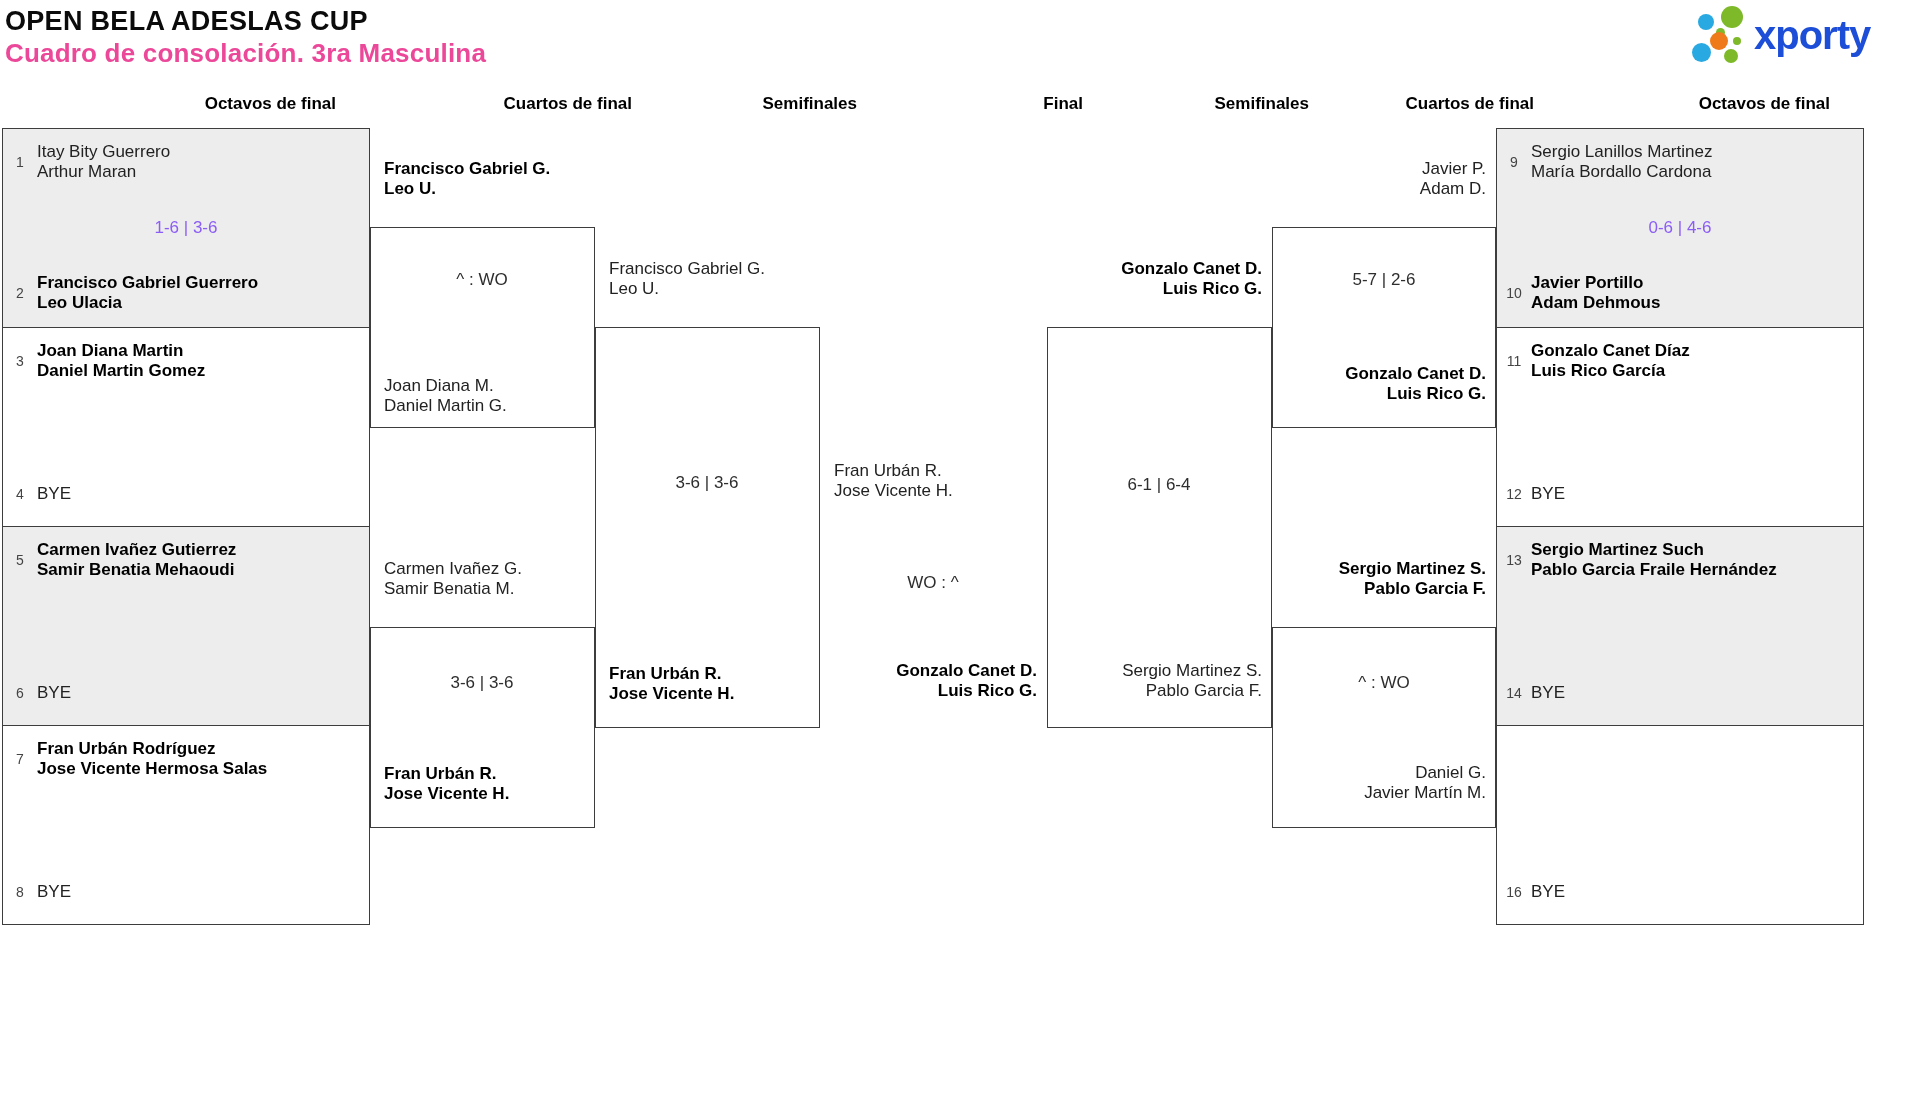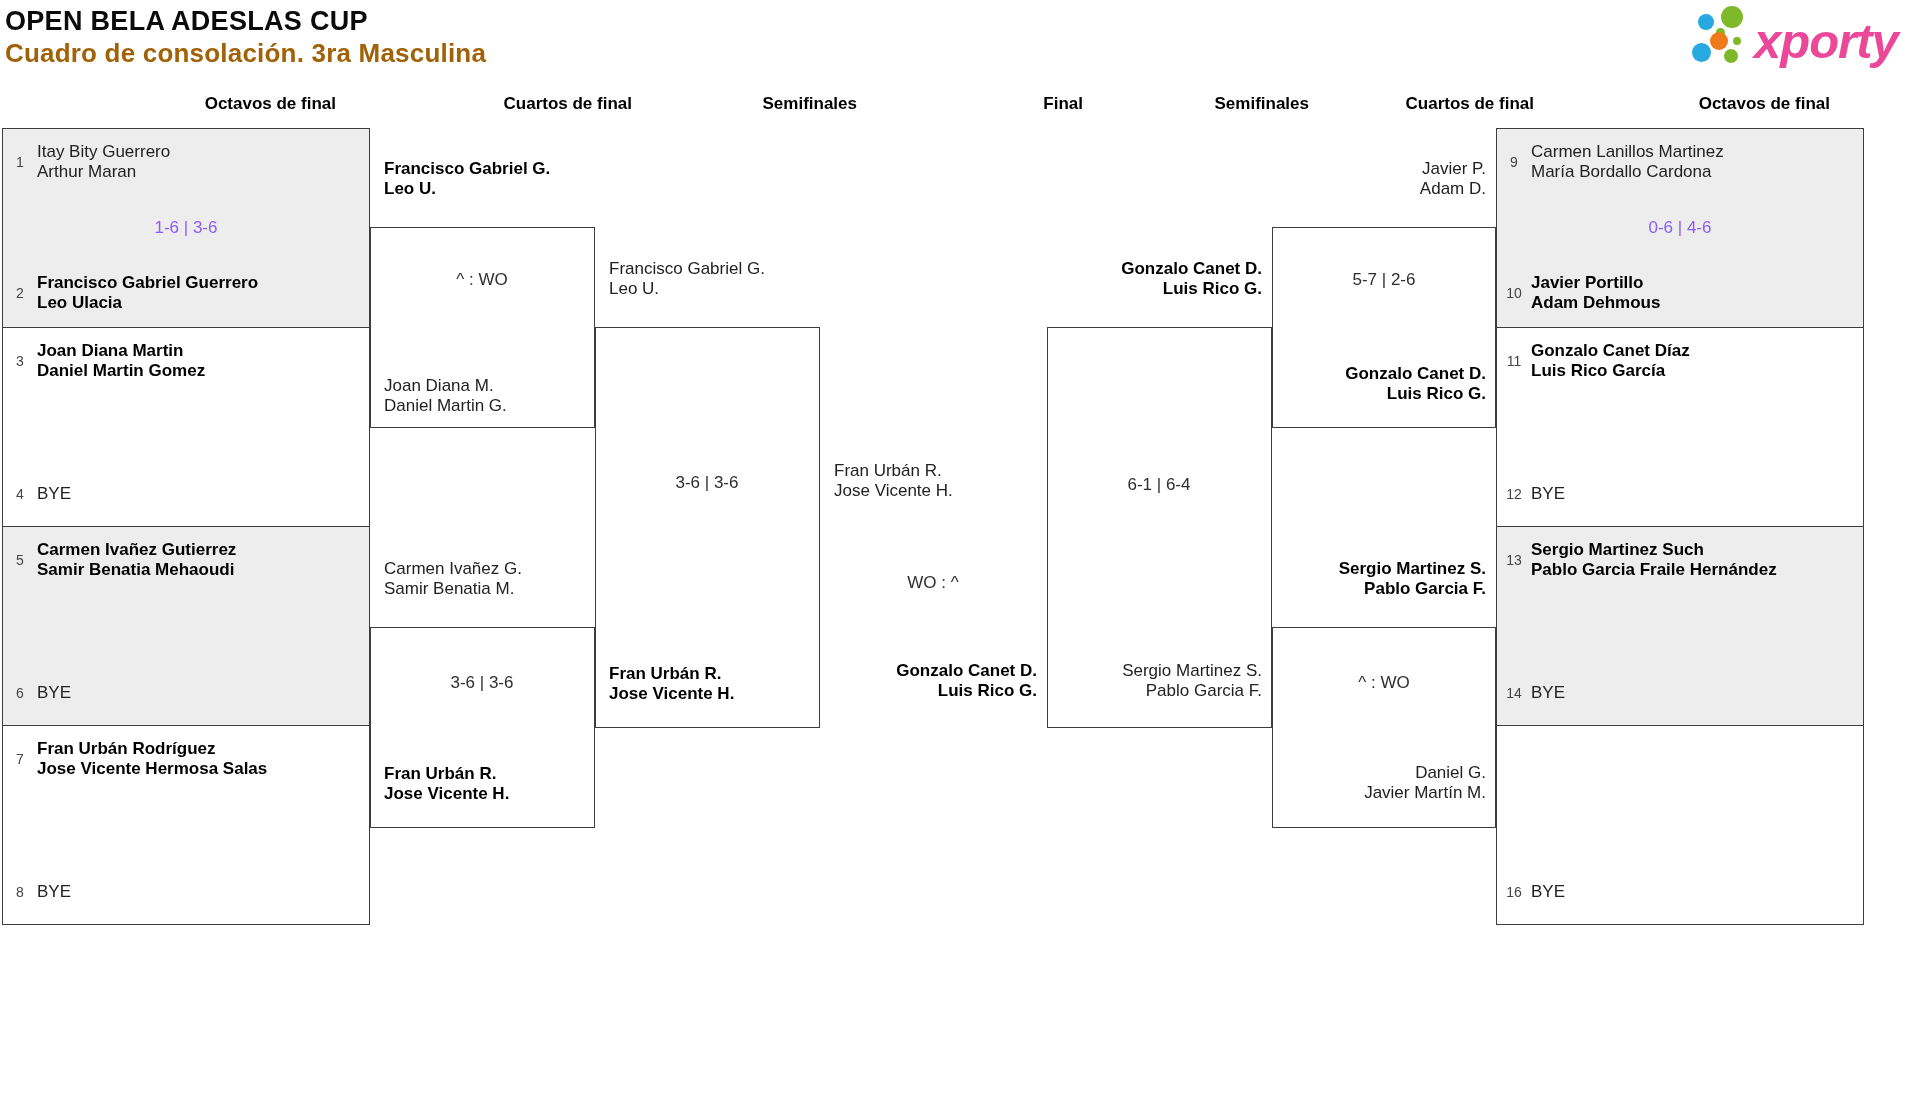--- a/index.html
+++ b/index.html
@@ -1,42 +1,42 @@
 <!DOCTYPE html>
 <html><head>
 <meta charset="utf-8">
 <style>
   html,body{margin:0;padding:0;background:#fff;}
   #page{position:relative;width:1920px;height:1100px;background:#fff;overflow:hidden;
         font-family:"Liberation Sans","DejaVu Sans",sans-serif;color:#222;}
   .abs{position:absolute;text-align:right;}
   .title{font-size:27px;font-weight:700;color:#0b0b0b;letter-spacing:.3px;}
-  .subtitle{font-size:26px;font-weight:700;color:#a16207;letter-spacing:.2px;}
+  .subtitle{font-size:26px;font-weight:700;color:#ec4899;letter-spacing:.2px;}
   .round-header{font-size:17px;font-weight:700;color:#000;text-align:right;width:300px;}
   .box{position:absolute;border:1px solid #3d3d3d;box-sizing:border-box;}
   .grey{background:#ededed;}
   .white{background:#ffffff;}
   .entry{position:absolute;left:6px;right:10px;display:flex;align-items:center;}
   .etop{top:13px;}
   .ebot{bottom:14px;}
   .ebot.bye{bottom:22px;}
   .seed{width:22px;min-width:22px;text-align:center;font-size:14px;color:#444;}
   .names{font-size:17px;line-height:20px;color:#222;margin-left:6px;}
   .names div{white-space:nowrap;}
   .winner{font-weight:700;color:#000;}
   .oscore{position:absolute;left:0;right:0;top:89px;text-align:center;font-size:17px;color:#8b5cf6;}
   .score{position:absolute;width:170px;text-align:center;font-size:17px;color:#2e2e2e;}
   .plabel{position:absolute;font-size:17px;line-height:20px;}
   .plabel .names{margin-left:4px;}
   .ralign .names{text-align:right;}
   
   #logo{position:absolute;left:1688px;top:4px;width:228px;height:66px;}
   .dot{position:absolute;border-radius:50%;}
-  .wordmark{position:absolute;left:66px;top:9px;font-size:49px;font-weight:700;
-            letter-spacing:-1px;color:#ec4899;font-style:italic;}
+  .wordmark{position:absolute;left:66px;top:9px;font-size:40px;font-weight:700;
+            letter-spacing:-1px;color:#1d4ed8;}
 </style>
 </head>
 <body>
 
 <div id="page">
 
   <div class="abs title" style="left:5px;top:6px">OPEN BELA ADESLAS CUP</div>
   <div class="abs subtitle" style="left:5px;top:38px">Cuadro de consolación. 3ra Masculina</div>
 
   <div id="logo">
@@ -121,21 +121,21 @@
       <div class="names">
         <div>BYE</div>
       </div>
     </div>
   </div>
 
   <div class="box grey" style="left:1496px;top:128px;width:368px;height:200px">
     <div class="entry etop">
       <div class="seed">9</div>
       <div class="names">
-        <div>Carmen Lanillos Martinez</div>
+        <div>Sergio Lanillos Martinez</div>
         <div>María Bordallo Cardona</div>
       </div>
     </div>
     <div class="oscore">0-6 | 4-6</div>
     <div class="entry ebot">
       <div class="seed">10</div>
       <div class="names winner">
         <div>Javier Portillo</div>
         <div>Adam Dehmous</div>
       </div>

